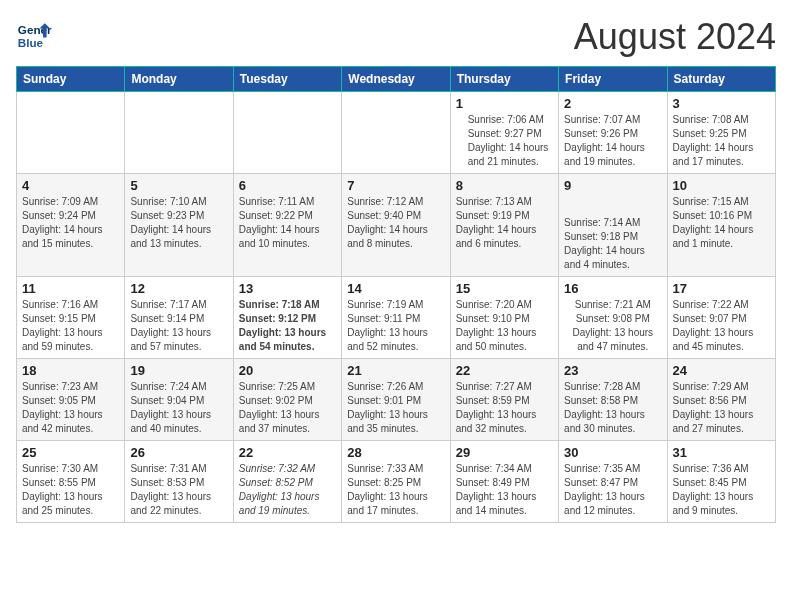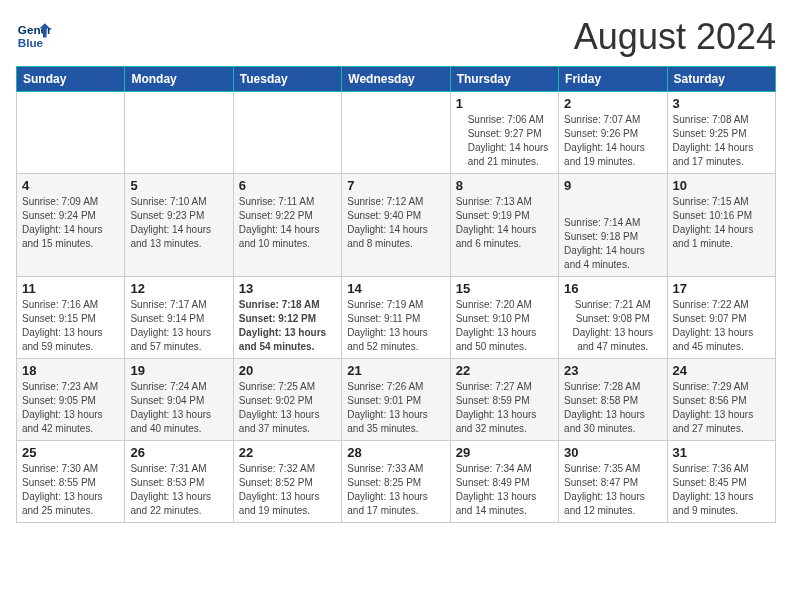--- a/index.html
+++ b/index.html
@@ -298,21 +298,21 @@
         </td>
         <td>
           <span class="day-number">26</span>
           <div class="day-info" style="white-space: pre-line;">Sunrise: 7:31 AM
 Sunset: 8:53 PM
 Daylight: 13 hours
 and 22 minutes.</div>
         </td>
         <td>
           <span class="day-number">22</span>
-          <div class="day-info" style="white-space: pre-line;">Sunrise: 7:32 AM
+          <div class="day-info" style="white-space: pre-line; font-style: italic;">Sunrise: 7:32 AM
 Sunset: 8:52 PM
 Daylight: 13 hours
 and 19 minutes.</div>
         </td>
         <td>
           <span class="day-number">28</span>
           <div class="day-info" style="white-space: pre-line;">Sunrise: 7:33 AM
 Sunset: 8:25 PM
 Daylight: 13 hours
 and 17 minutes.</div>

